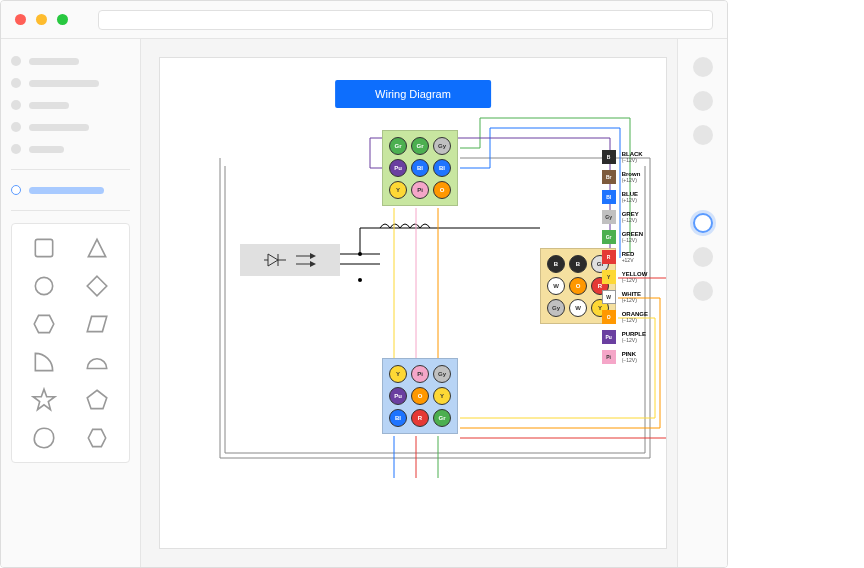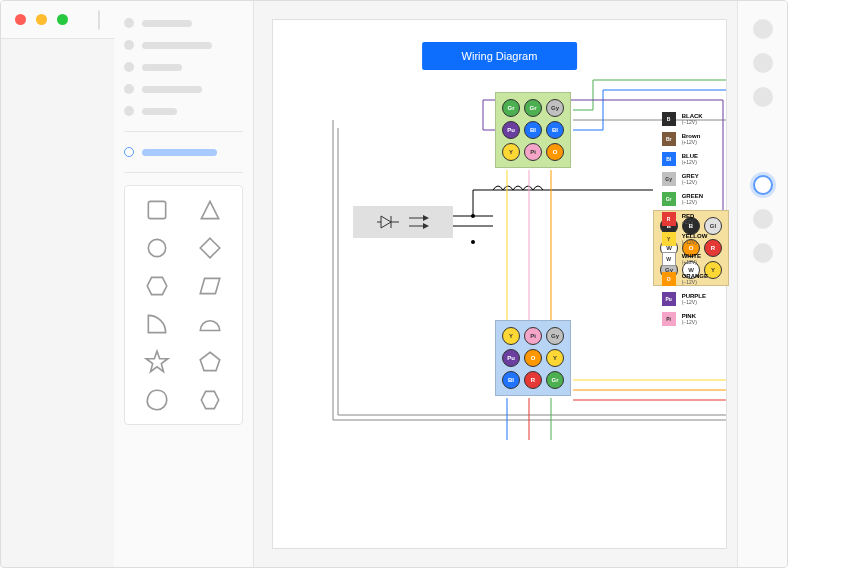--- a/index.html
+++ b/index.html
@@ -1,18 +1,18 @@
 <!DOCTYPE html>
 <html><head>
 <meta charset="utf-8">
 <style>
 * { box-sizing: border-box; margin: 0; padding: 0; }
 body { font-family: -apple-system, BlinkMacSystemFont, "Segoe UI", Arial, sans-serif; background: #fff; width: 864px; height: 568px; overflow: hidden; position: relative; }
 
-.window { width: 788px; height: 568px; background: #f5f5f5; border: 1px solid #ddd; border-radius: 4px; overflow: hidden; display: flex; }
+.window { width: 728px; height: 568px; background: #f5f5f5; border: 1px solid #ddd; border-radius: 4px; overflow: hidden; display: flex; flex-direction: column; }
 .titlebar { height: 38px; background: #fafafa; border-bottom: 1px solid #e5e5e5; display: flex; align-items: center; padding: 0 14px; gap: 10px; }
 .dot { width: 11px; height: 11px; border-radius: 50%; }
 .dot.red { background: #ff5f57; }
 .dot.yellow { background: #febc2e; }
 .dot.green { background: #28c840; }
 .urlbar { flex: 1; height: 20px; background: #fff; border: 1px solid #e0e0e0; border-radius: 4px; margin-left: 20px; }
 
 .app { flex: 1; display: flex; background: #f5f5f5; }
 .sidebar { width: 140px; background: #fafafa; border-right: 1px solid #e5e5e5; padding: 14px 10px; display: flex; flex-direction: column; gap: 6px; }
 .menu-row { display: flex; align-items: center; gap: 8px; height: 16px; }

